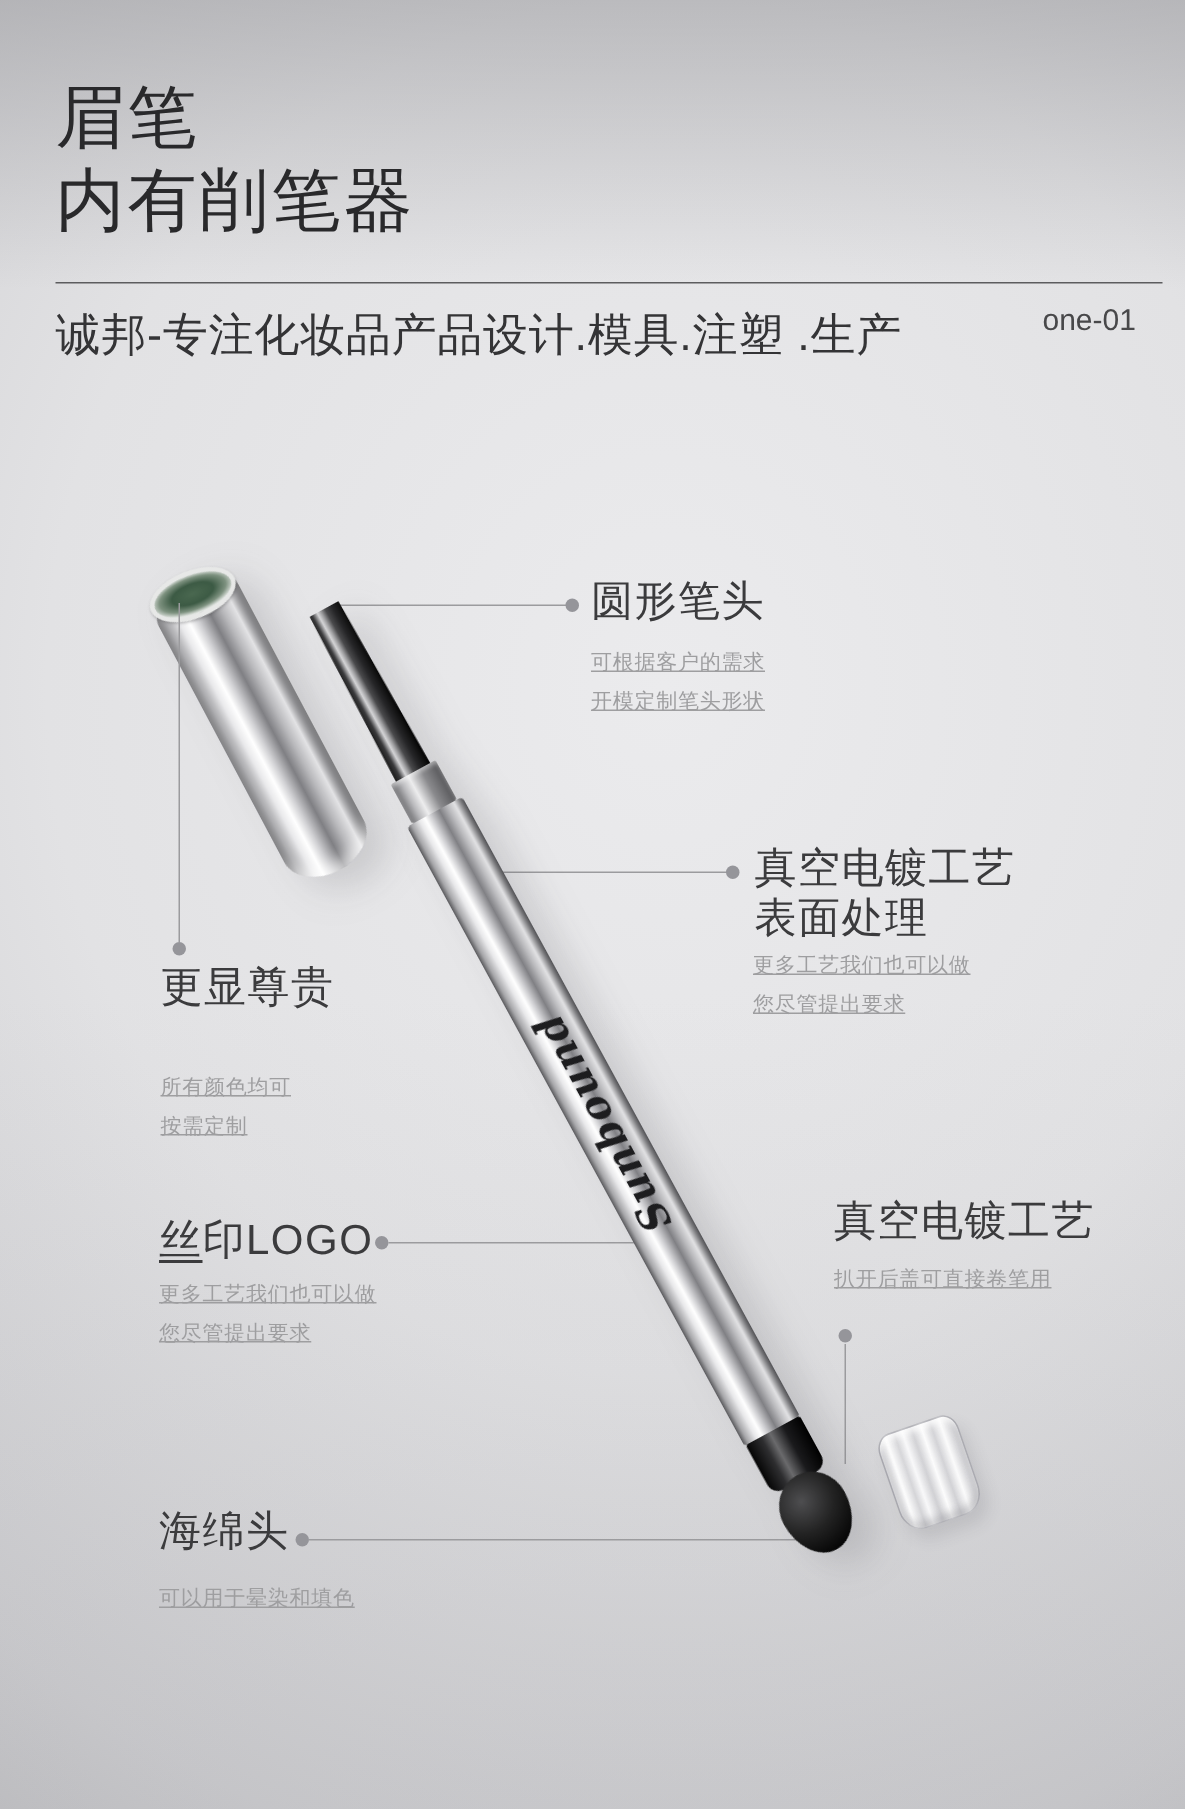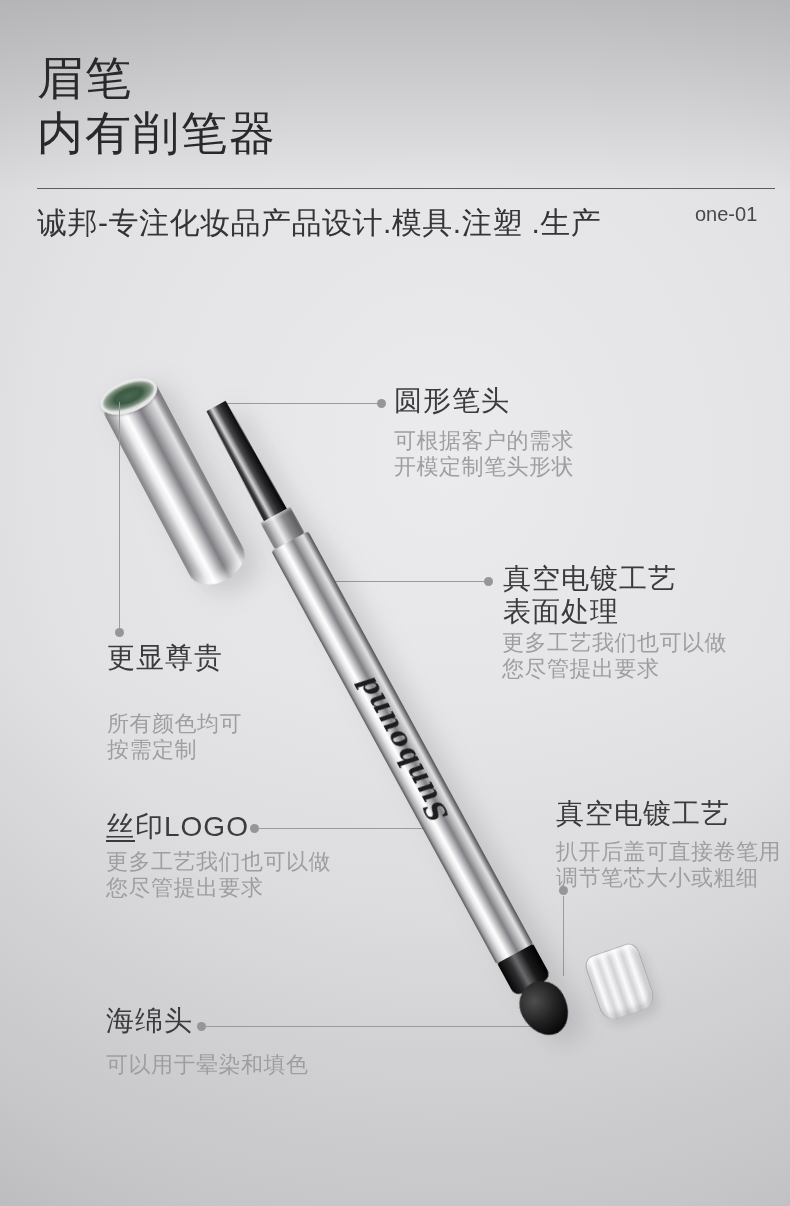--- a/index.html
+++ b/index.html
@@ -14,22 +14,22 @@
   .title{position:absolute;left:37px;font-size:46px;line-height:52px;font-weight:500;
          color:#29292b;letter-spacing:2px;white-space:nowrap;}
   .t1{top:52px;} .t2{top:107px;}
   .divider{position:absolute;left:37px;top:188px;width:738px;height:1px;background:#5c5c5e;}
   .subtitle{position:absolute;left:37px;top:203px;font-size:30px;font-weight:500;
             color:#343436;letter-spacing:.5px;white-space:nowrap;}
   .pagecode{position:absolute;left:695px;top:203px;font-size:20px;color:#48484a;text-align:right;}
   
   .co-title{position:absolute;font-size:28px;line-height:33px;color:#3b3b3d;font-weight:500;
             letter-spacing:1px;white-space:nowrap;z-index:7;}
-  .co-desc{position:absolute;font-size:22px;line-height:26px;color:#9e9ea0;
-           letter-spacing:.5px;white-space:nowrap;z-index:7;}
+  .co-desc{position:absolute;font-size:14px;line-height:26px;color:#9e9ea0;
+           letter-spacing:.5px;white-space:nowrap;z-index:7;text-decoration:underline;}
   .dot{position:absolute;width:9px;height:9px;border-radius:50%;background:#95959a;z-index:7;}
   .hline{position:absolute;height:1px;background:#9b9b9e;z-index:2;}
   .vline{position:absolute;width:1px;background:#9b9b9e;z-index:2;}
   .vline.over{z-index:6;}
   .u{text-decoration:underline;text-underline-offset:4px;}
   
   .cap-group{position:absolute;left:92px;top:384px;width:60px;height:240px;
              transform:rotate(-28deg);transform-origin:50% 0;z-index:5;
              filter:drop-shadow(10px 14px 12px rgba(70,70,76,.18));}
   .cap-body{position:absolute;top:14px;left:0;width:60px;height:208px;
@@ -146,21 +146,20 @@
     <span class="u">丝</span><span>印LOGO</span>
   </div>
   <div class="co-desc" style="left:106px;top:849px;">
     <div>更多工艺我们也可以做</div>
     <div>您尽管提出要求</div>
   </div>
 
   <div class="co-title" style="left:556px;top:797px;">真空电镀工艺</div>
   <div class="co-desc" style="left:556px;top:839px;">
     <div>扒开后盖可直接卷笔用</div>
-    <div>调节笔芯大小或粗细</div>
   </div>
 
   <div class="co-title" style="left:106px;top:1004px;">海绵头</div>
   <div class="co-desc" style="left:106px;top:1052px;">
     <div>可以用于晕染和填色</div>
   </div>
 
 </div>
 
 </body></html>

